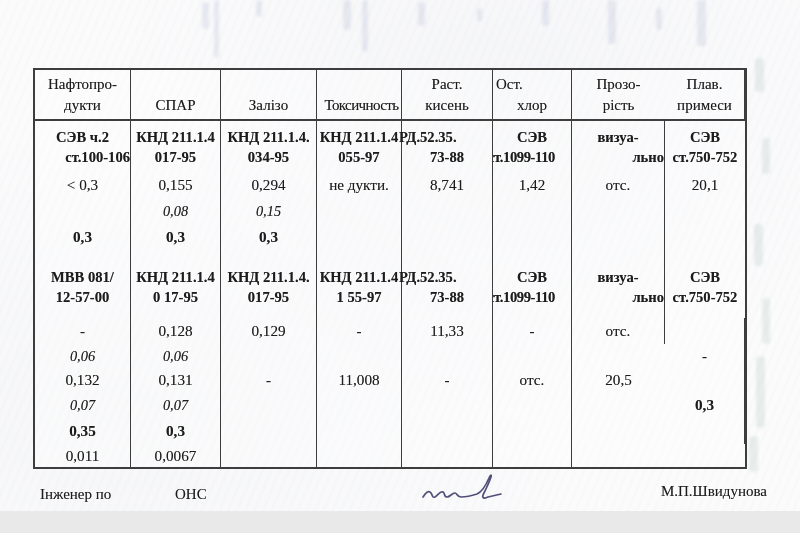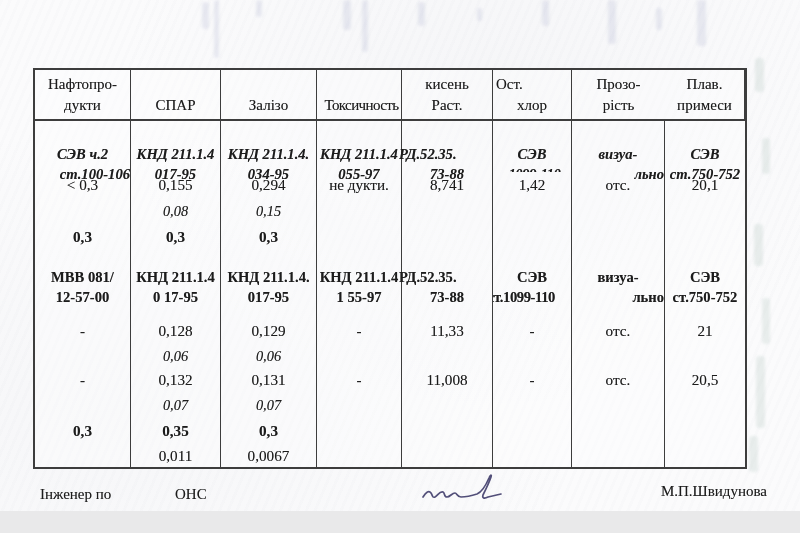--- a/index.html
+++ b/index.html
@@ -34,21 +34,21 @@
     box-sizing:border-box;position:relative;
     border-right:1.5px solid #3d3d3d;
     display:flex;flex-direction:column;justify-content:center;
     text-shadow:0 0 .4px rgba(35,35,35,.45);
   }
   .cell.c7{border-right:none;}
   .hdr{border-bottom:2px solid #3d3d3d;justify-content:flex-end;padding-bottom:3px;font-size:15px;}
   .line{display:block;text-align:center;line-height:21px;white-space:nowrap;}
   .method{font-weight:700;font-size:14.6px;justify-content:flex-start;padding-top:6px;}
   .method .line{line-height:19.5px;}
-  .b1.method{padding-top:24px;font-style:italic;}
+  .b1.method{padding-top:7px;}
   .d{font-size:15.2px;}
   .val{display:block;text-align:center;line-height:1;white-space:nowrap;}
   .ditalic{font-style:italic;font-size:14.4px;}
   .dbold{font-weight:700;}
   
   .c0.b1.method .l1{text-align:right;padding-left:2px;}
   .c3.hdr .l0{text-align:center;margin:0 -4px 0 1px;letter-spacing:-.6px;font-family:Liberation Serif, serif;}
   .c5.hdr .l0{text-align:left;padding-left:3px;}
   .c4.method .l0{text-align:left;margin-left:-3px;}
   .c4.method .l1{text-align:center;}
@@ -94,22 +94,22 @@
       <div class="cell c1 hdr">
         <span class="line l0">СПАР</span>
       </div>
       <div class="cell c2 hdr">
         <span class="line l0">Залізо</span>
       </div>
       <div class="cell c3 hdr">
         <span class="line l0">Токсичность</span>
       </div>
       <div class="cell c4 hdr">
+        <span class="line l0">Раст.</span>
         <span class="line l1">кисень</span>
-        <span class="line l0">Раст.</span>
       </div>
       <div class="cell c5 hdr">
         <span class="line l0">Ост.</span>
         <span class="line l1">хлор</span>
       </div>
       <div class="cell c7 hdr">
         <span class="line l0">Прозо-</span>
         <span class="line l1">рість</span>
       </div>
       <div class="cell c6 hdr">
@@ -274,23 +274,20 @@
       </div>
       <div class="cell c4 d dnorm">
         <span class="val">11,33</span>
       </div>
       <div class="cell c5 d dnorm">
         <span class="val">-</span>
       </div>
       <div class="cell c6 d dnorm">
         <span class="val">отс.</span>
       </div>
-      <div class="cell c7 d dnorm">
-        <span class="val">21</span>
-      </div>
       <div class="cell c0 d ditalic">
         <span class="val"></span>
       </div>
       <div class="cell c1 d ditalic">
         <span class="val">0,06</span>
       </div>
       <div class="cell c2 d ditalic">
         <span class="val">0,06</span>
       </div>
       <div class="cell c3 d ditalic">

